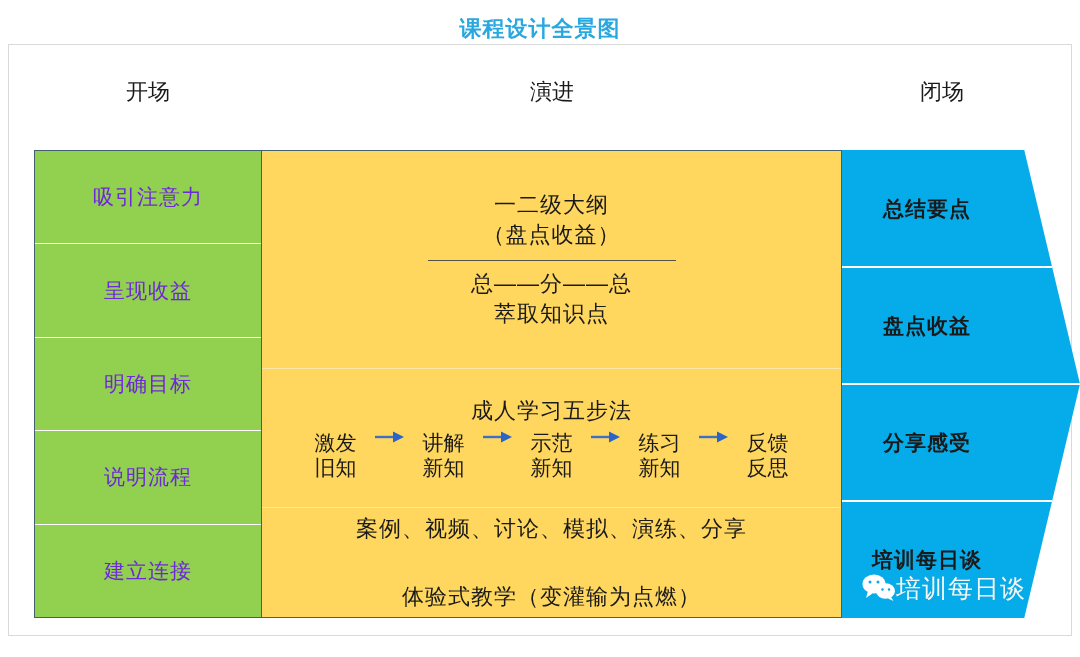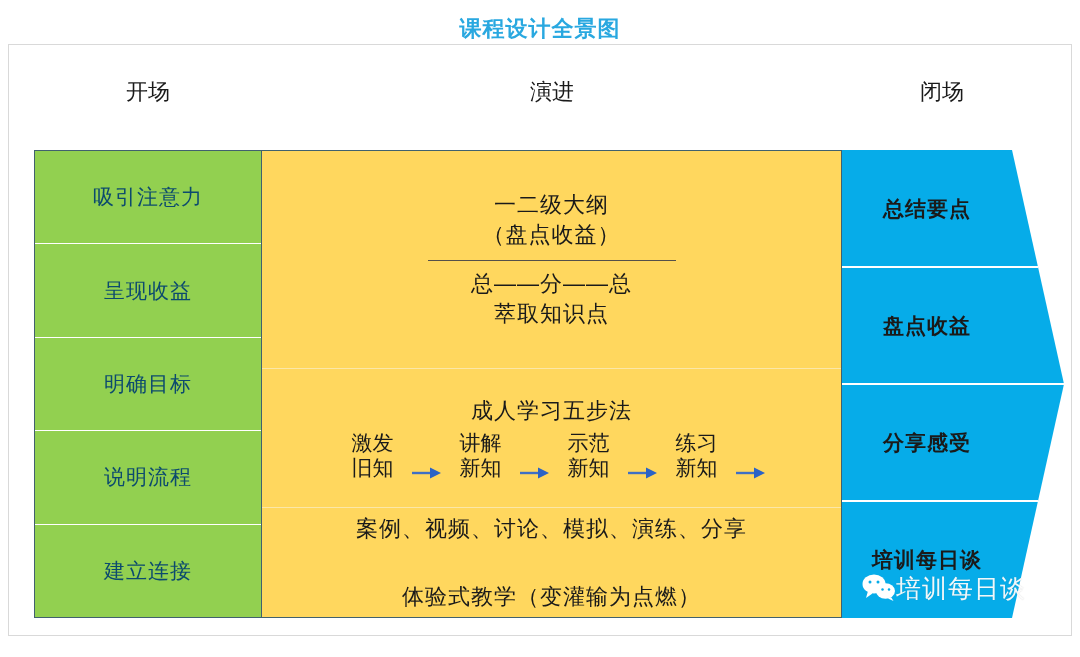--- a/index.html
+++ b/index.html
@@ -88,21 +88,21 @@
     flex: 1 1 0;
     display: flex;
     align-items: center;
     justify-content: center;
     border-bottom: 1px solid #ffffff;
     box-sizing: border-box;
   }
   .green-row:last-child { border-bottom: none; }
   .green-row-label {
     font-size: 21px;
-    color: #0c4a6e;
+    color: #6d28d9;
     letter-spacing: 1px;
   }
 
   
   #yellow-column {
     position: absolute;
     left: 228px;
     top: 0;
     width: 580px;
     height: 468px;
@@ -141,21 +141,21 @@
 
   
   #steps-title {
     font-size: 22px;
     color: #1a1a1a;
     margin-bottom: 4px;
     letter-spacing: 1px;
   }
   #steps-row {
     display: flex;
-    align-items: flex-end;
+    align-items: flex-start;
     justify-content: center;
     gap: 0px;
   }
   .step-cell {
     display: flex;
     flex-direction: column;
     align-items: center;
     justify-content: center;
     line-height: 1.2;
     width: 74px;
@@ -175,20 +175,21 @@
   
   #yellow-block-methods .yline { margin: 19px 0; }
 
   
   #blue-column {
     position: absolute;
     left: 808px;
     top: 0;
     width: 222px;
     height: 468px;
+    padding-left: 16px;
   }
   #blue-shape {
     position: absolute;
     left: 0;
     top: 0;
     width: 100%;
     height: 100%;
   }
   .blue-rows {
     position: absolute;
@@ -318,20 +319,24 @@
             <span class="step-line">练习</span>
             <span class="step-line">新知</span>
           </div>
           <div class="step-arrow">
             <svg width="30" height="14" viewBox="0 0 30 14">
               <path d="M0 7 H20" stroke="#3f6fc4" stroke-width="2.4" fill="none"></path>
               <path d="M18 1.5 L29 7 L18 12.5 Z" fill="#2b63c6"></path>
             </svg>
           </div>
 
+          <div class="step-cell">
+            <span class="step-line">反馈</span>
+            <span class="step-line">反思</span>
+          </div>
 
         </div>
       </div>
 
       <div class="yellow-block" id="yellow-block-methods">
         <div class="yline">案例、视频、讨论、模拟、演练、分享</div>
         <div class="yline">体验式教学（变灌输为点燃）</div>
       </div>
 
     </div>

